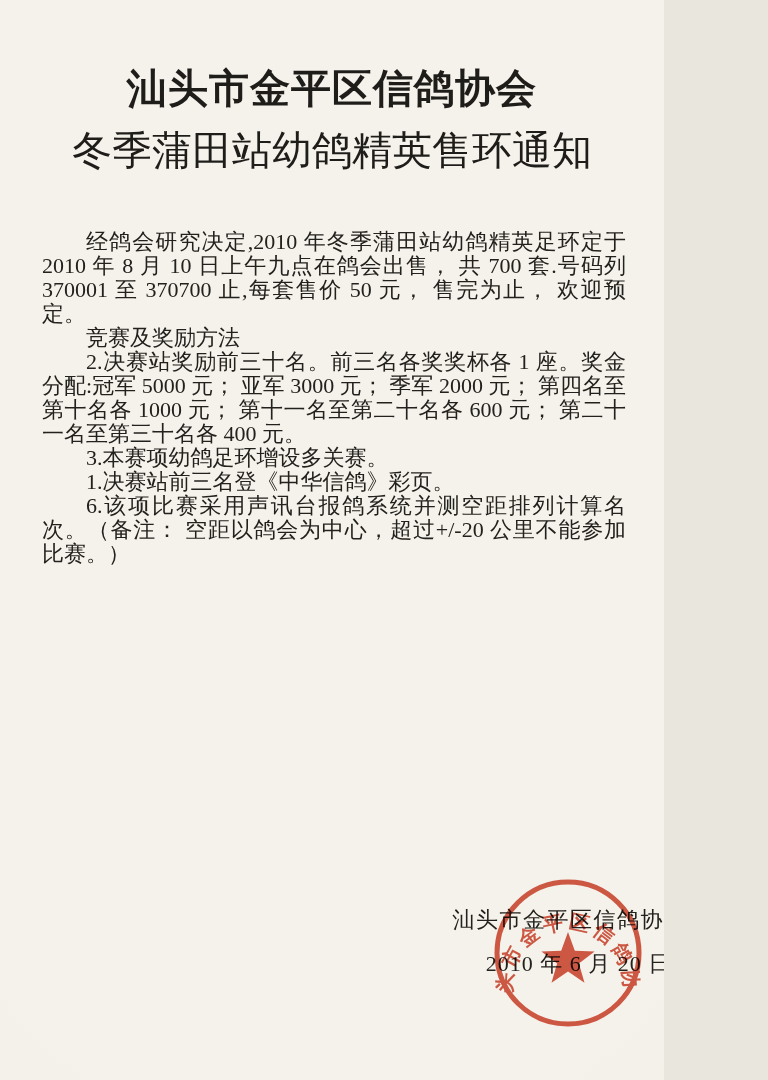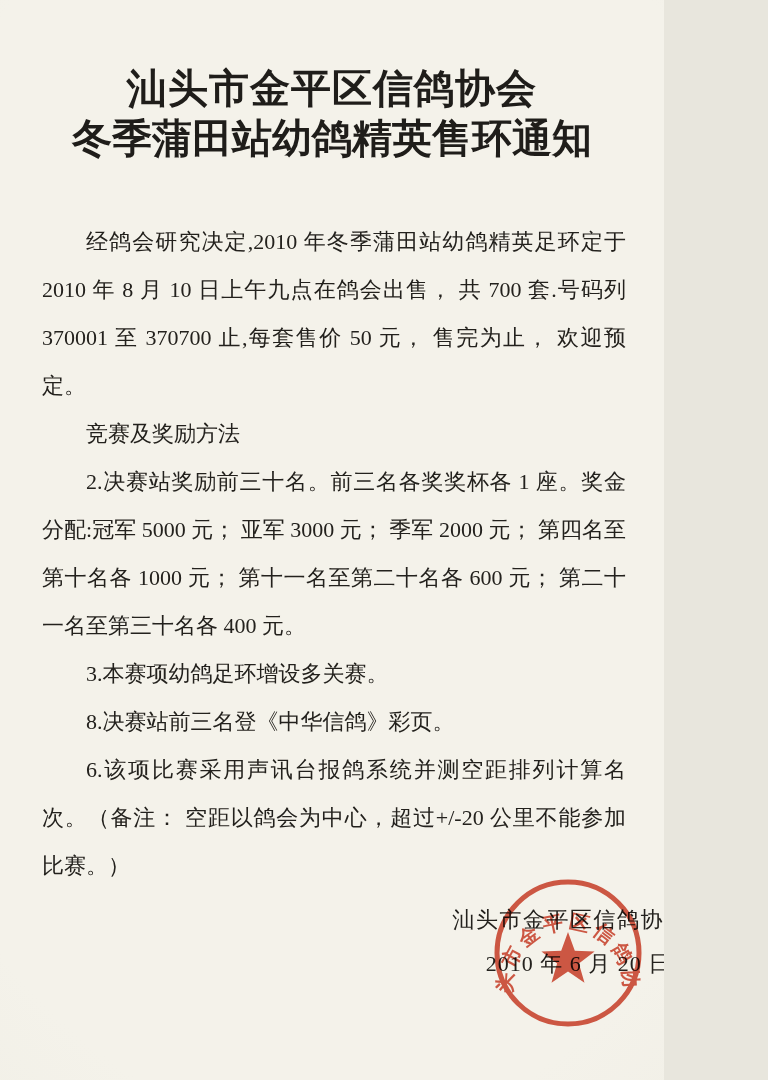--- a/index.html
+++ b/index.html
@@ -18,30 +18,31 @@
   }
   .doc-title {
     padding-top: 64px;
     text-align: center;
     font-size: 40px;
     line-height: 1.25;
     font-weight: bold;
     letter-spacing: 1px;
   }
   .doc-subtitle {
+    margin-top: 12px;
     text-align: center;
     font-size: 40px;
     line-height: 1.25;
-    font-weight: bold;
+    font-weight: normal;
     letter-spacing: 0px;
   }
   .body-text {
     margin: 54px 38px 0 42px;
     font-size: 22px;
-    line-height: 48px;
+    line-height: 24px;
     text-align: justify;
     color: #23211d;
   }
   .body-text p {
     margin: 0;
     text-indent: 2em;
   }
   .underlined {
     text-decoration: underline;
     text-decoration-thickness: 2px;
@@ -80,21 +81,21 @@
 
   <div class="doc-title">汕头市金平区信鸽协会</div>
 
   <div class="doc-subtitle">冬季蒲田站幼鸽精英售环通知</div>
 
   <div class="body-text">
     <p>经鸽会研究决定,2010 年冬季蒲田站幼鸽精英足环定于 2010 年 8 月 10 日上午九点在鸽会出售， 共 700 套.号码列 370001 至 370700 止,每套售价 50 元， 售完为止， 欢迎预定。</p>
     <p>竞赛及奖励方法</p>
     <p>2.决赛站奖励前三十名。前三名各奖奖杯各 1 座。奖金分配:冠军 5000 元； 亚军 3000 元； 季军 2000 元； 第四名至第十名各 1000 元； 第十一名至第二十名各 600 元； 第二十一名至第三十名各 400 元。</p>
     <p>3.本赛项幼鸽足环增设多关赛。</p>
-    <p>8.决赛站前三名登《中华信鸽》彩页。</p>
+    <p>1.决赛站前三名登《中华信鸽》彩页。</p>
     <p>6.该项比赛采用声讯台报鸽系统并测空距排列计算名次。（备注： 空距以鸽会为中心，超过+/-20 公里不能参加比赛。）</p>
   </div>
 
   <div class="sign-line">汕头市金平区信鸽协会</div>
 
   <div class="date-line">2010 年 6 月 20 日</div>
 
   <svg class="seal" viewBox="0 0 162 162">
     <defs>
       <path id="sealArc" d="M 25,113 A 56,56 0 1 1 137,113" fill="none"></path>

